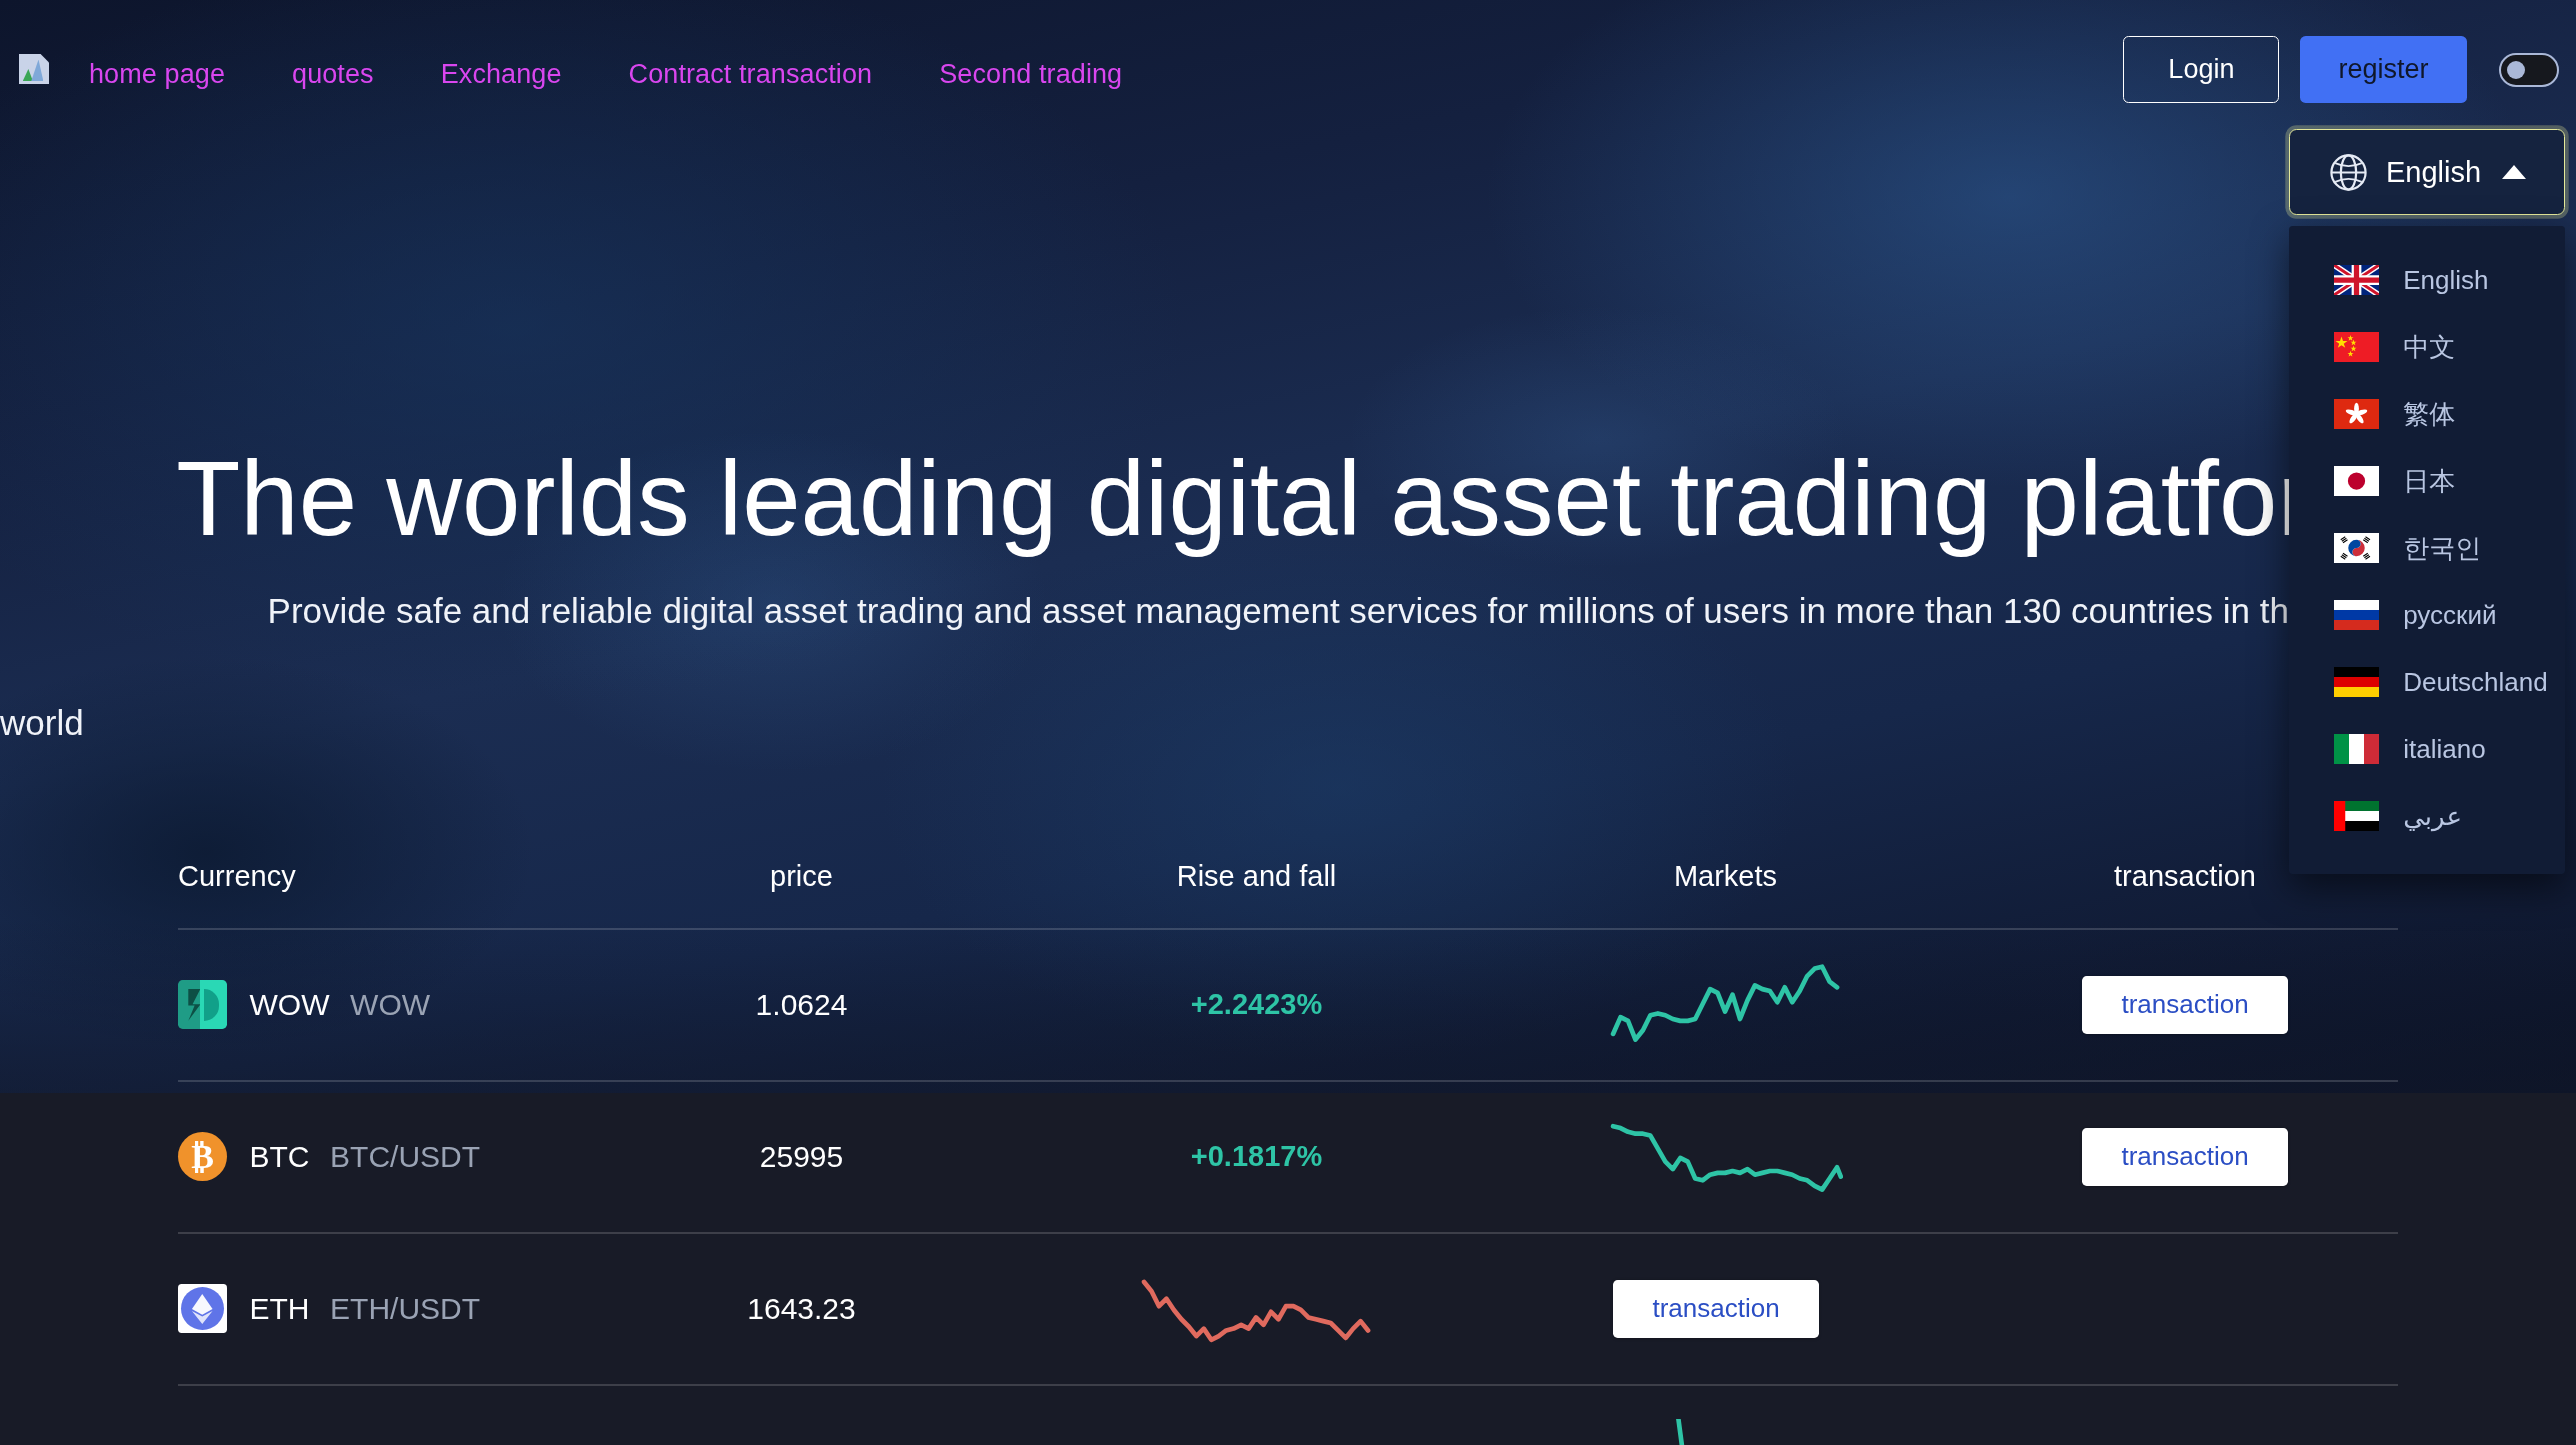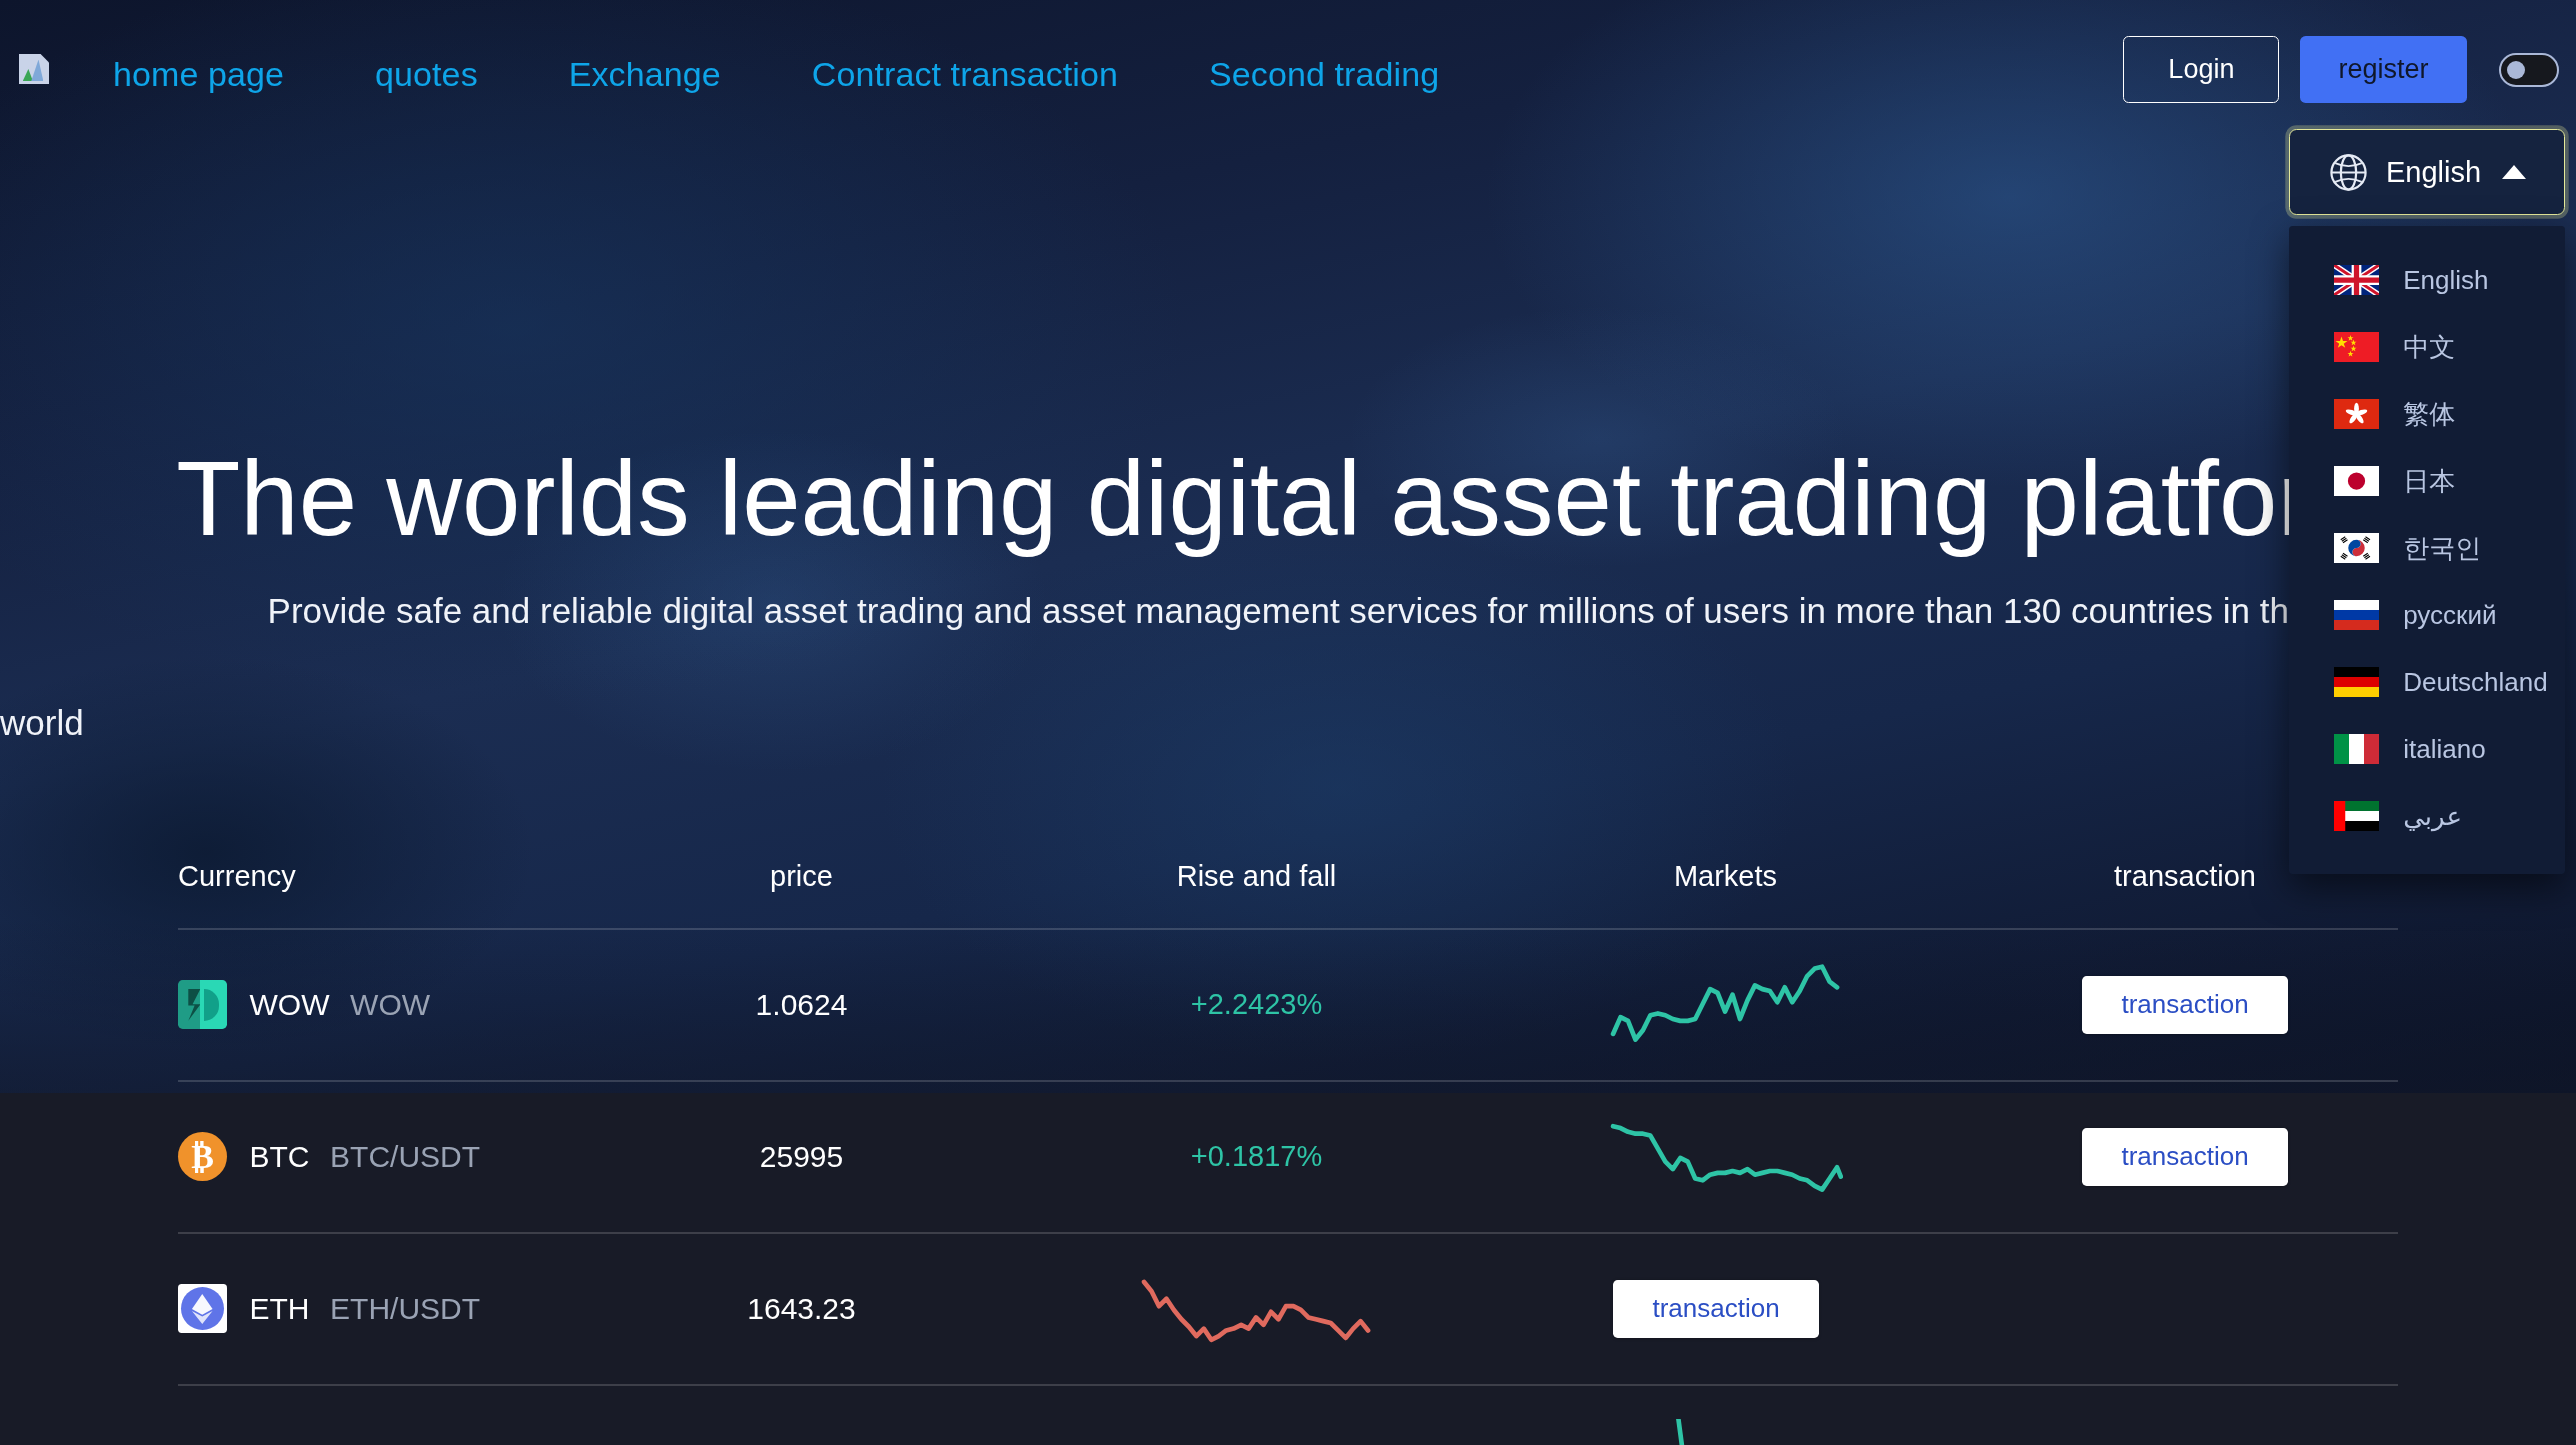--- a/index.html
+++ b/index.html
@@ -49,22 +49,22 @@
   .logo-broken:before{
     content:"";position:absolute;left:3.7px;top:12.2px;width:10.3px;height:15px;
     background:#3aa655;clip-path:polygon(0 100%,55% 18%,100% 100%);
   }
   .logo-broken:after{
     content:"";position:absolute;left:12.2px;top:5.6px;width:12.2px;height:21.6px;
     background:#7fa8d8;clip-path:polygon(0 100%,60% 0,100% 100%);
   }
   .nav-links{ position:absolute; left:89px; top:0; height:148px; display:flex; align-items:center; }
   .nav-link{
-    color:#0ea5e9; font-size:34px; letter-spacing:0.1px; margin-right:67px;
-    white-space:nowrap; cursor:pointer;margin-left:24px;
+    color:#d946ef; font-size:27px; letter-spacing:0.1px; margin-right:67px;
+    white-space:nowrap; cursor:pointer;
   }
   .nav-right{ position:absolute; right:17px; top:36px; display:flex; align-items:center;padding-left:46px; }
   .btn-login{
     width:156px;height:67px;border:1.9px solid #ffffff;border-radius:5.6px;background:transparent;
     color:#ffffff;font-size:27px;cursor:pointer;font-family:inherit;
   }
   .btn-register{
     width:167px;height:67px;border:none;border-radius:5.6px;background:#4170f4;
     color:#0f172a;font-size:27px;cursor:pointer;margin-left:20.6px;font-family:inherit;
   }
@@ -120,21 +120,21 @@
   
   .market{ position:absolute; left:0; top:825px; width:2576px; z-index:12; }
   .mk-row{ display:flex; align-items:center; width:2576px; }
   .mk-head{ height:103px; }
   .mk-head .cell{ color:#ffffff; font-size:29px; font-weight:400; }
   .mk-body-row{ height:150px;border-radius:29px; }
   .mk-sep{ height:1.9px; background:rgba(255,255,255,.16); margin:0 178px; }
   .cell{ display:flex; align-items:center; }
   .c-cur   { width:581px; padding-left:178px; }
   .c-price { width:441px; justify-content:center; }
-  .c-chg   { width:469px; justify-content:center; }
+  .c-chg   { width:469px; justify-content:center;font-weight:bold; }
   .c-mkt   { width:469px; justify-content:center; }
   .c-tx    { width:450px; justify-content:center; }
 
   .coin{ display:flex; align-items:center; gap:0; }
   .coin-ico{ width:49px;height:49px;flex:0 0 49px;margin-right:22.5px;position:relative; }
   .coin-sym{ color:#ffffff;font-size:30px;margin-right:20.6px; }
   .coin-pair{ color:#9aa3b4;font-size:30px; }
   .price-val{ color:#ffffff;font-size:30px; }
   .chg{ font-size:29px; }
   .chg.up{ color:#2ec4a6; }

